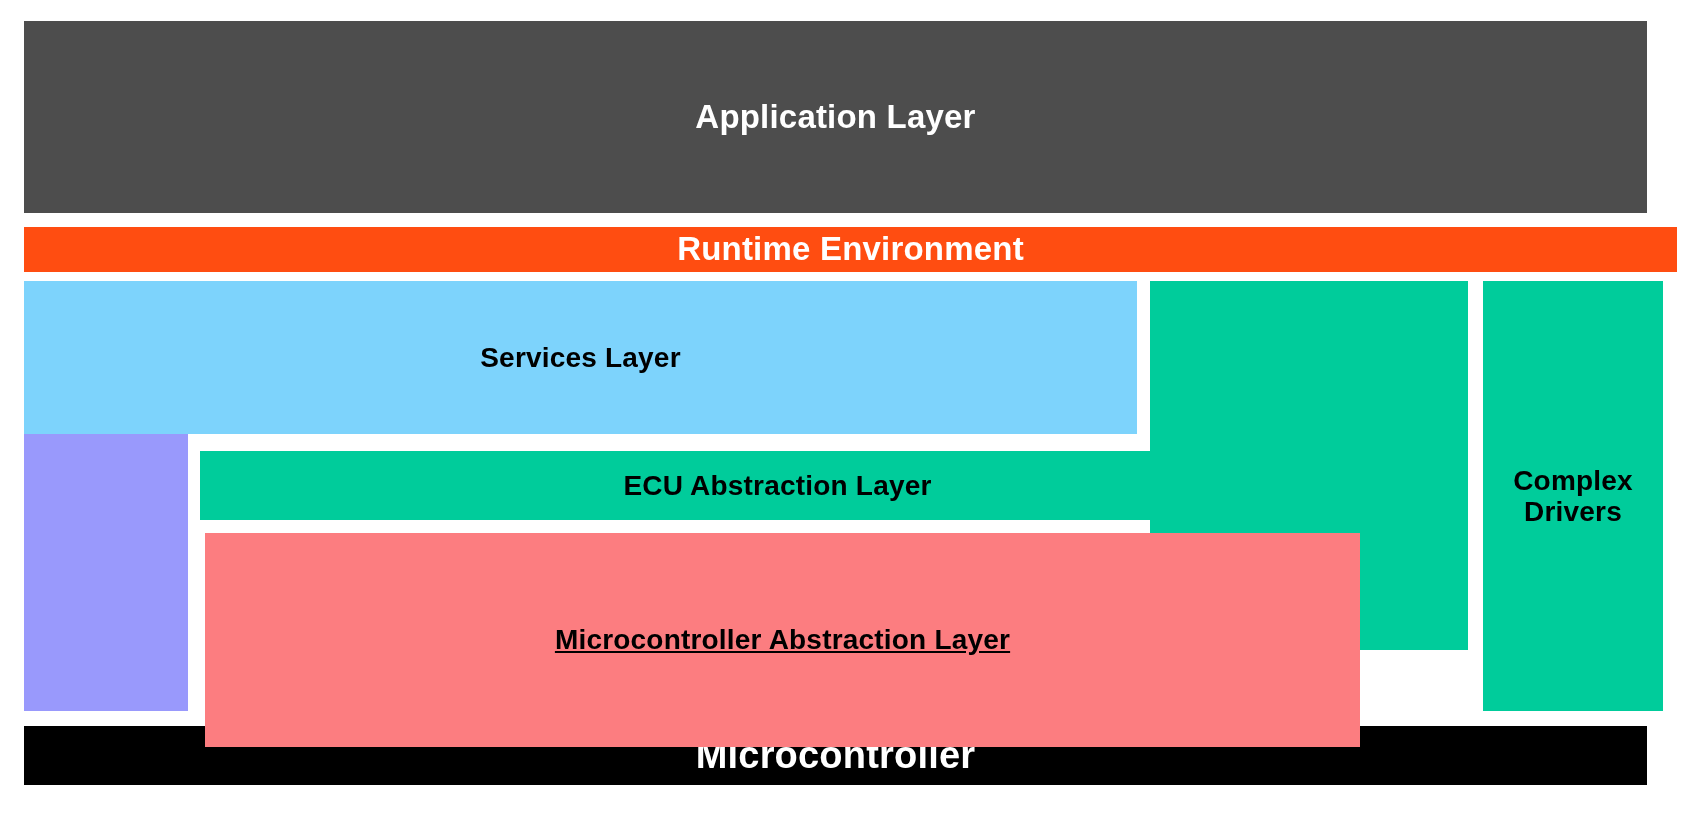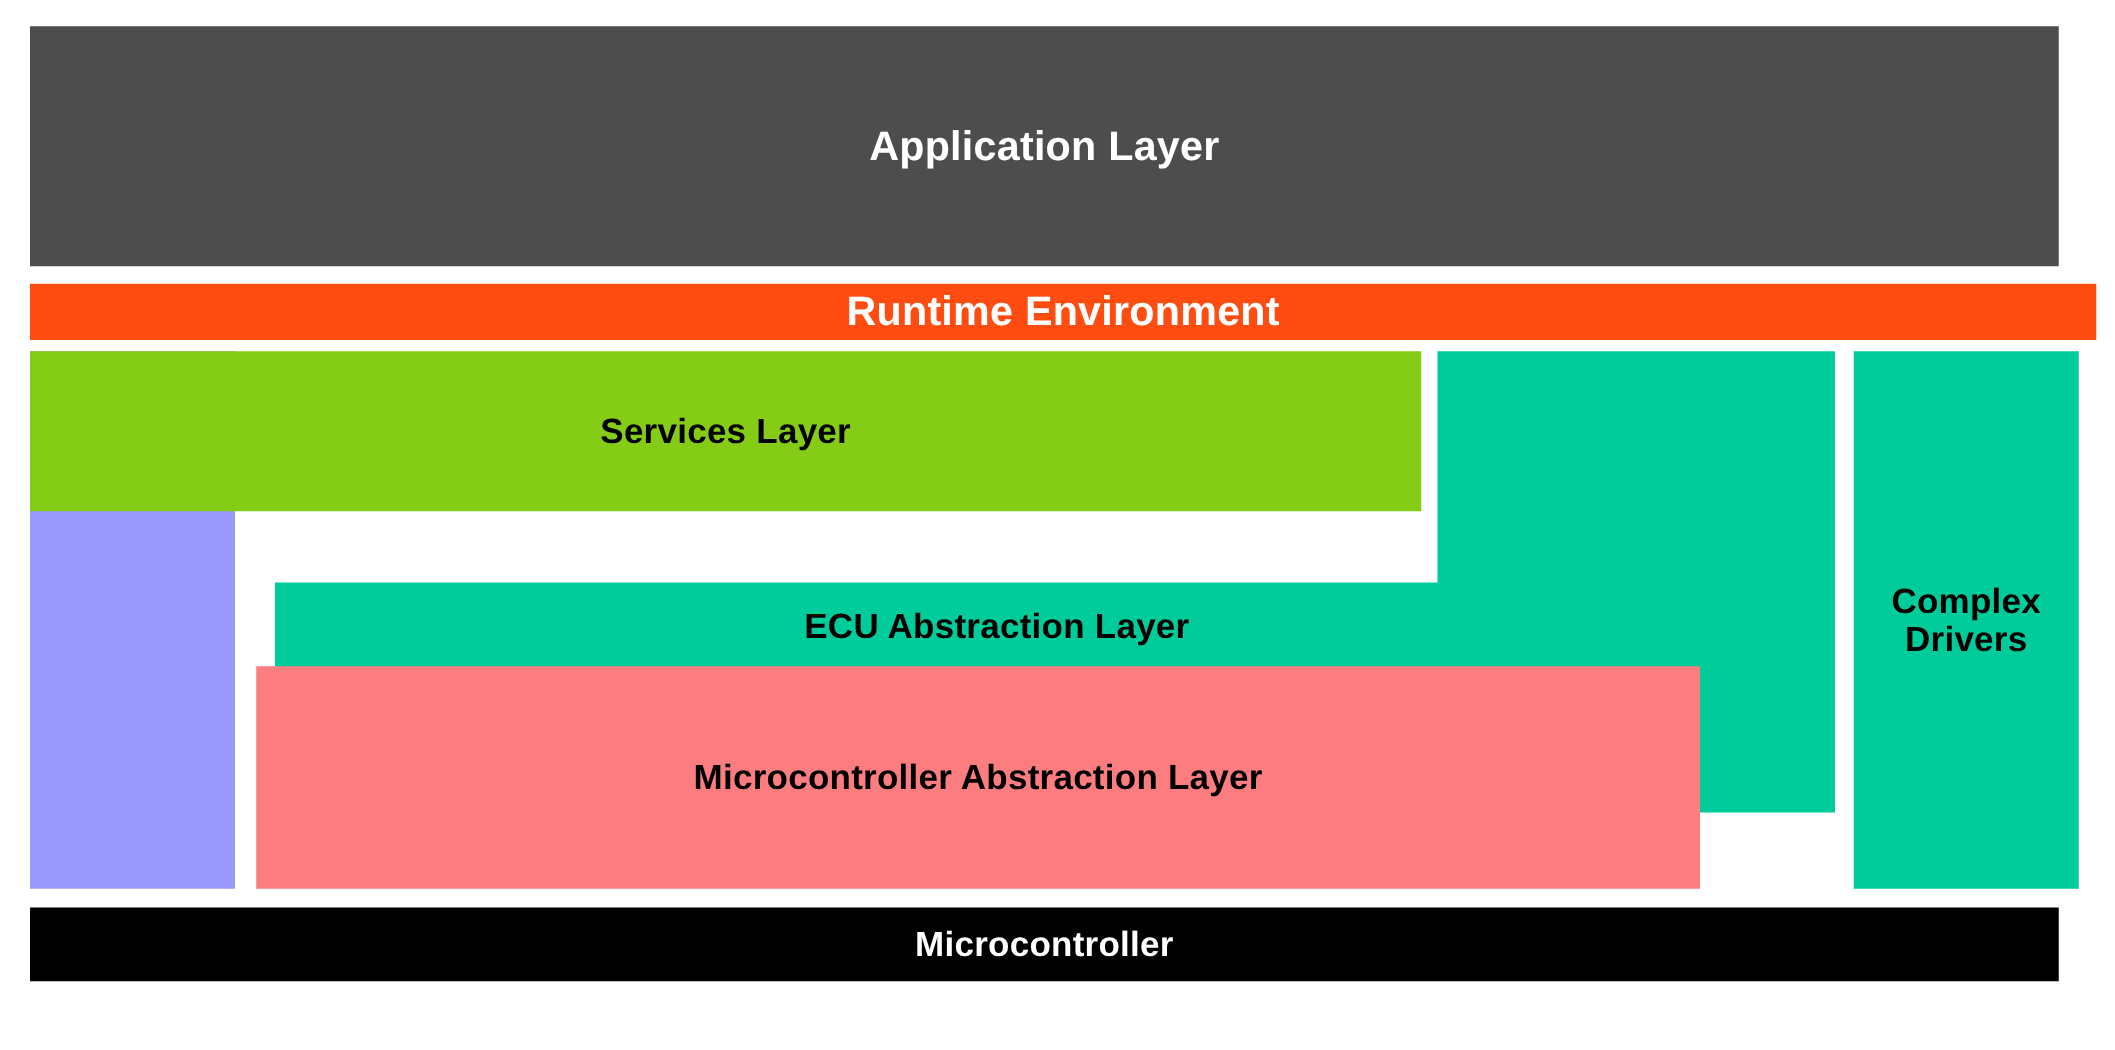--- a/index.html
+++ b/index.html
@@ -56,22 +56,22 @@
     color: #ffffff;
     font-size: 33px;
   }
 
   
   
   .services-layer {
     left: 24px;
     top: 281px;
     width: 1113px;
-    height: 128px;
-    background: #84cc16;
+    height: 153px;
+    background: #7dd3fc;
     color: #000000;
     font-size: 28px;
     z-index: 3;
   }
   .services-layer-column {
     left: 24px;
     top: 281px;
     width: 164px;
     height: 430px;
     background: #9999fc;
@@ -83,41 +83,41 @@
     left: 1150px;
     top: 281px;
     width: 318px;
     height: 369px;
     background: #00cc9b;
     z-index: 2;
   }
 
   
   .ecu-abstraction-layer {
-    left: 220px;
+    left: 200px;
     top: 451px;
     width: 1155px;
     height: 69px;
     background: #00cc9b;
     color: #000000;
     font-size: 28px;
     z-index: 4;
-    margin-top: 15px;
   }
 
   
   .mcal {
     left: 205px;
     top: 533px;
     width: 1155px;
-    height: 178px;
+    height: 214px;
     background: #fc7d80;
     color: #000000;
     font-size: 28px;
     z-index: 4;
+    text-decoration: underline;
   }
 
   
   .complex-drivers {
     left: 1483px;
     top: 281px;
     width: 180px;
     height: 430px;
     background: #00cc9b;
     color: #000000;
@@ -127,21 +127,21 @@
   }
 
   
   .microcontroller {
     left: 24px;
     top: 726px;
     width: 1623px;
     height: 59px;
     background: #000000;
     color: #ffffff;
-    font-size: 28px;
+    font-size: 38px;
   }
 
   .label {
     display: block;
     pointer-events: none;
   }
 </style>
 </head>
 <body>
 

